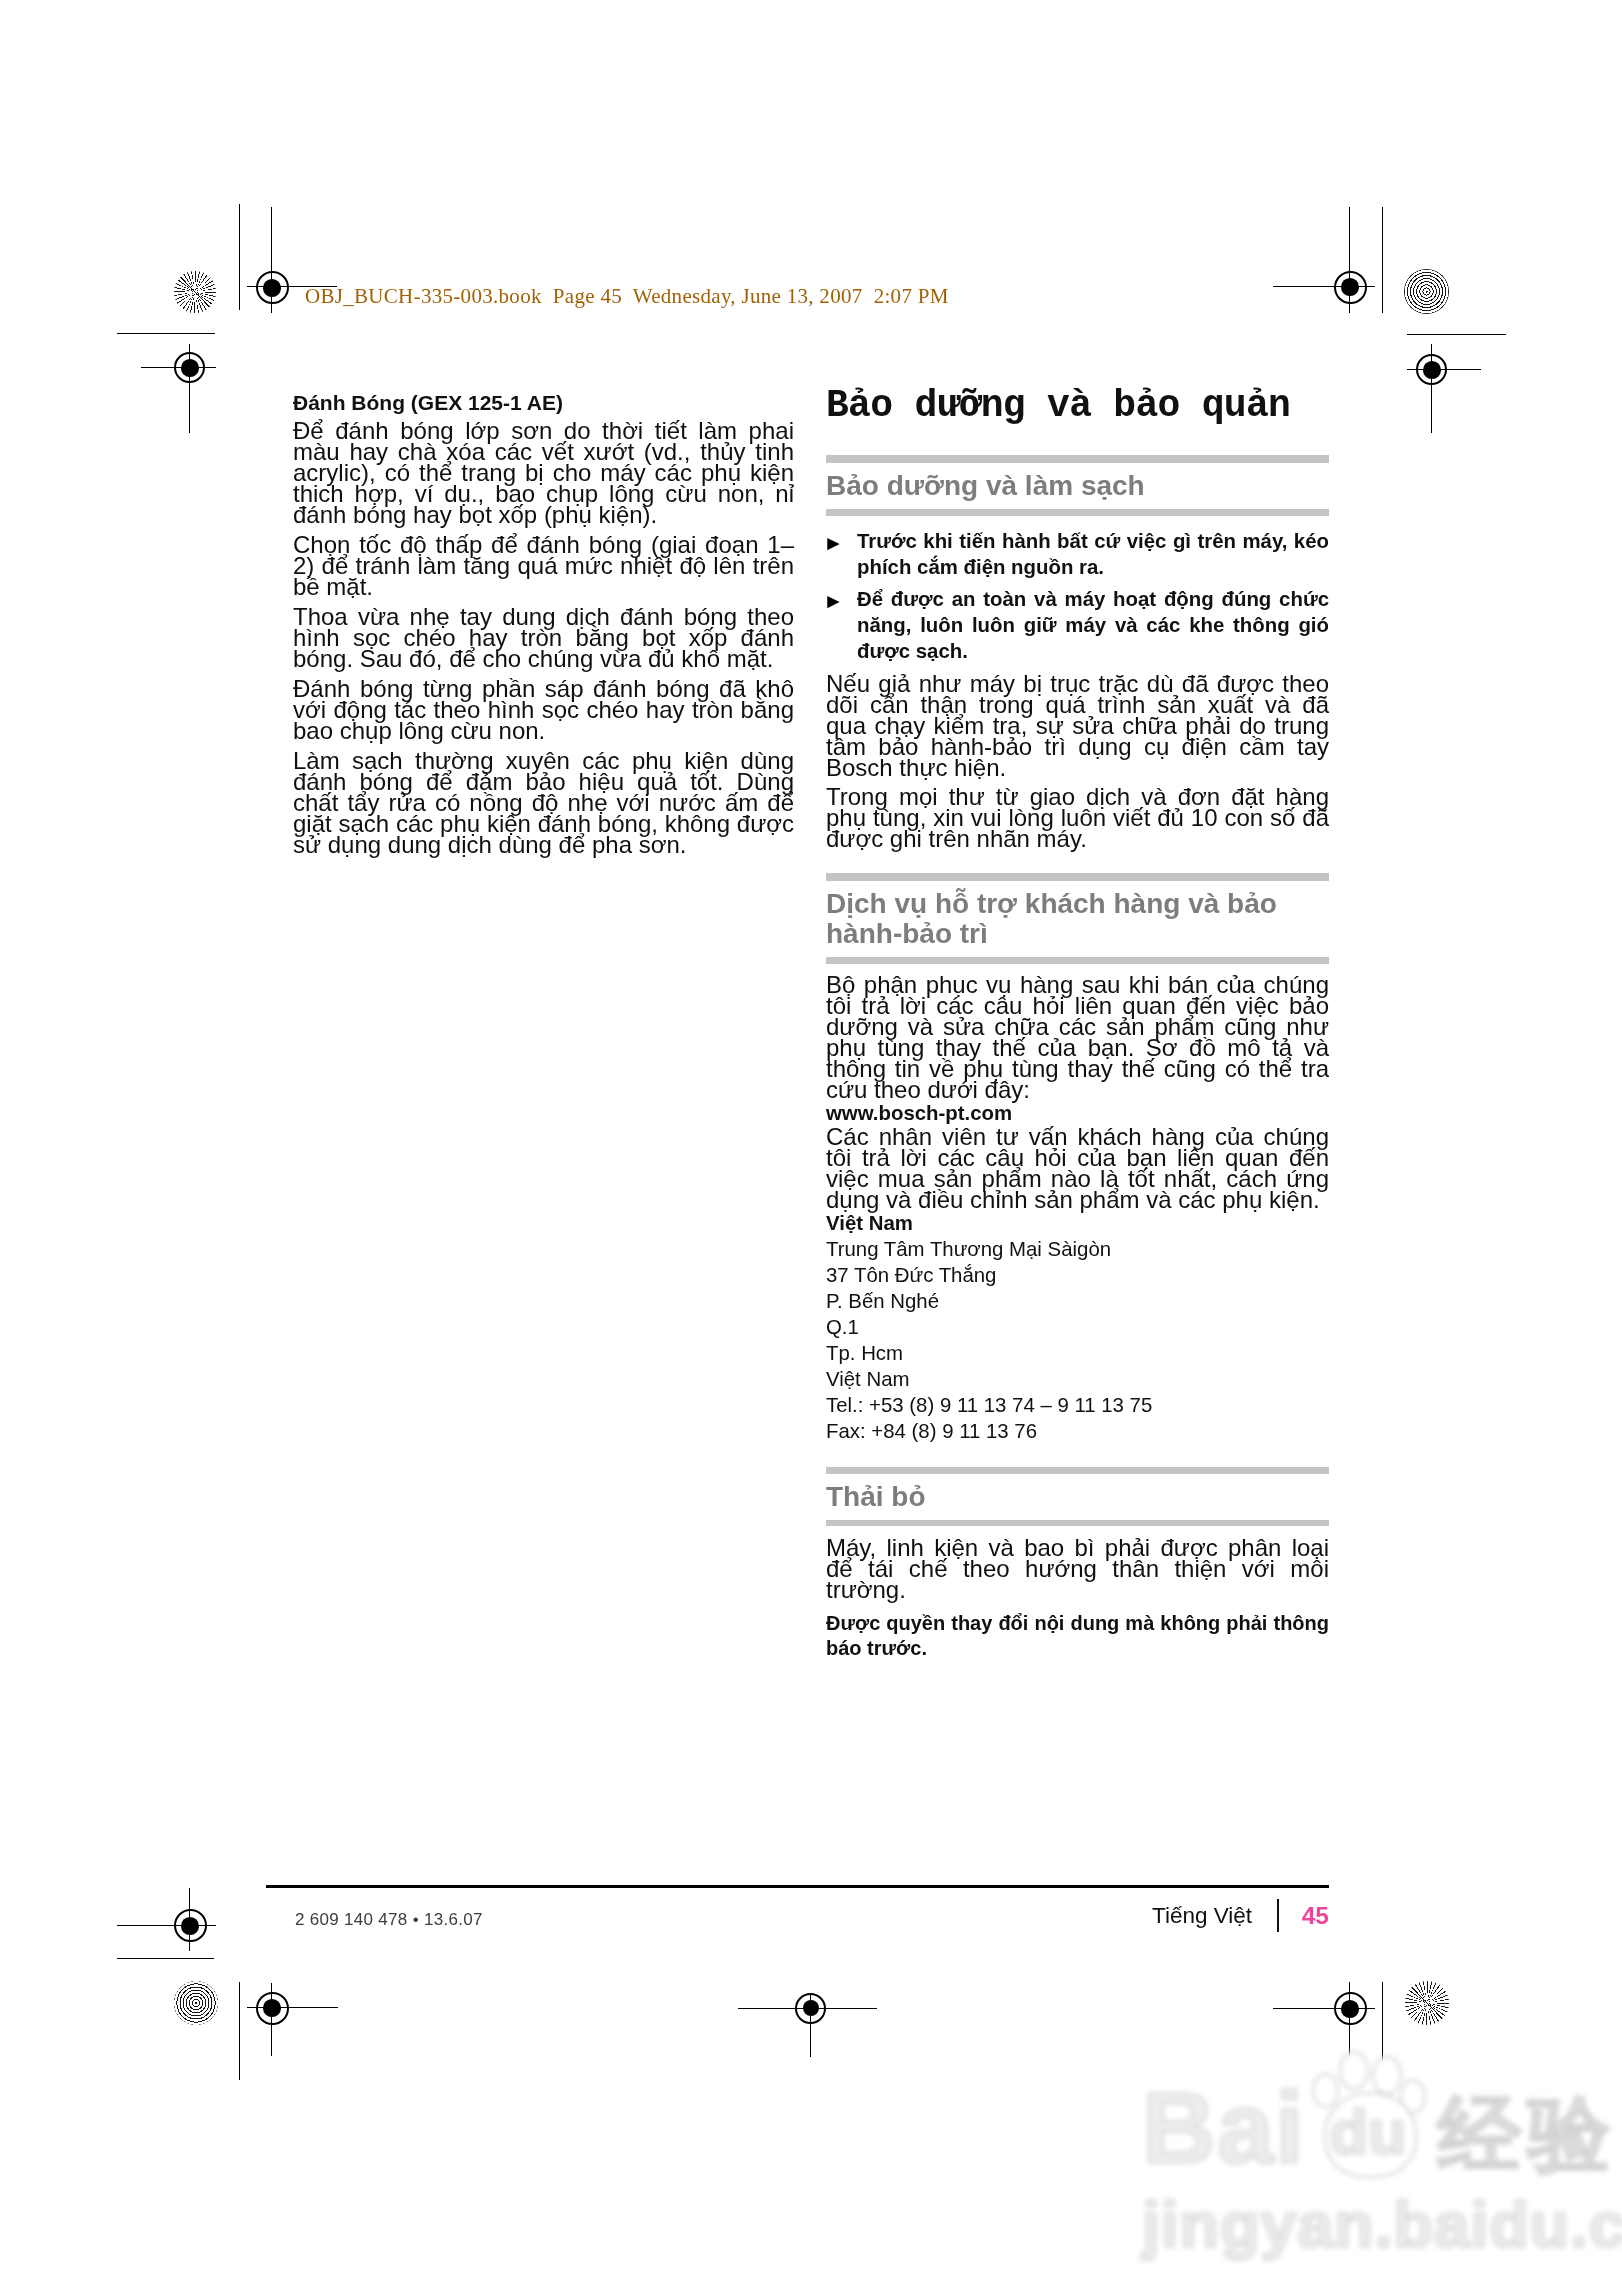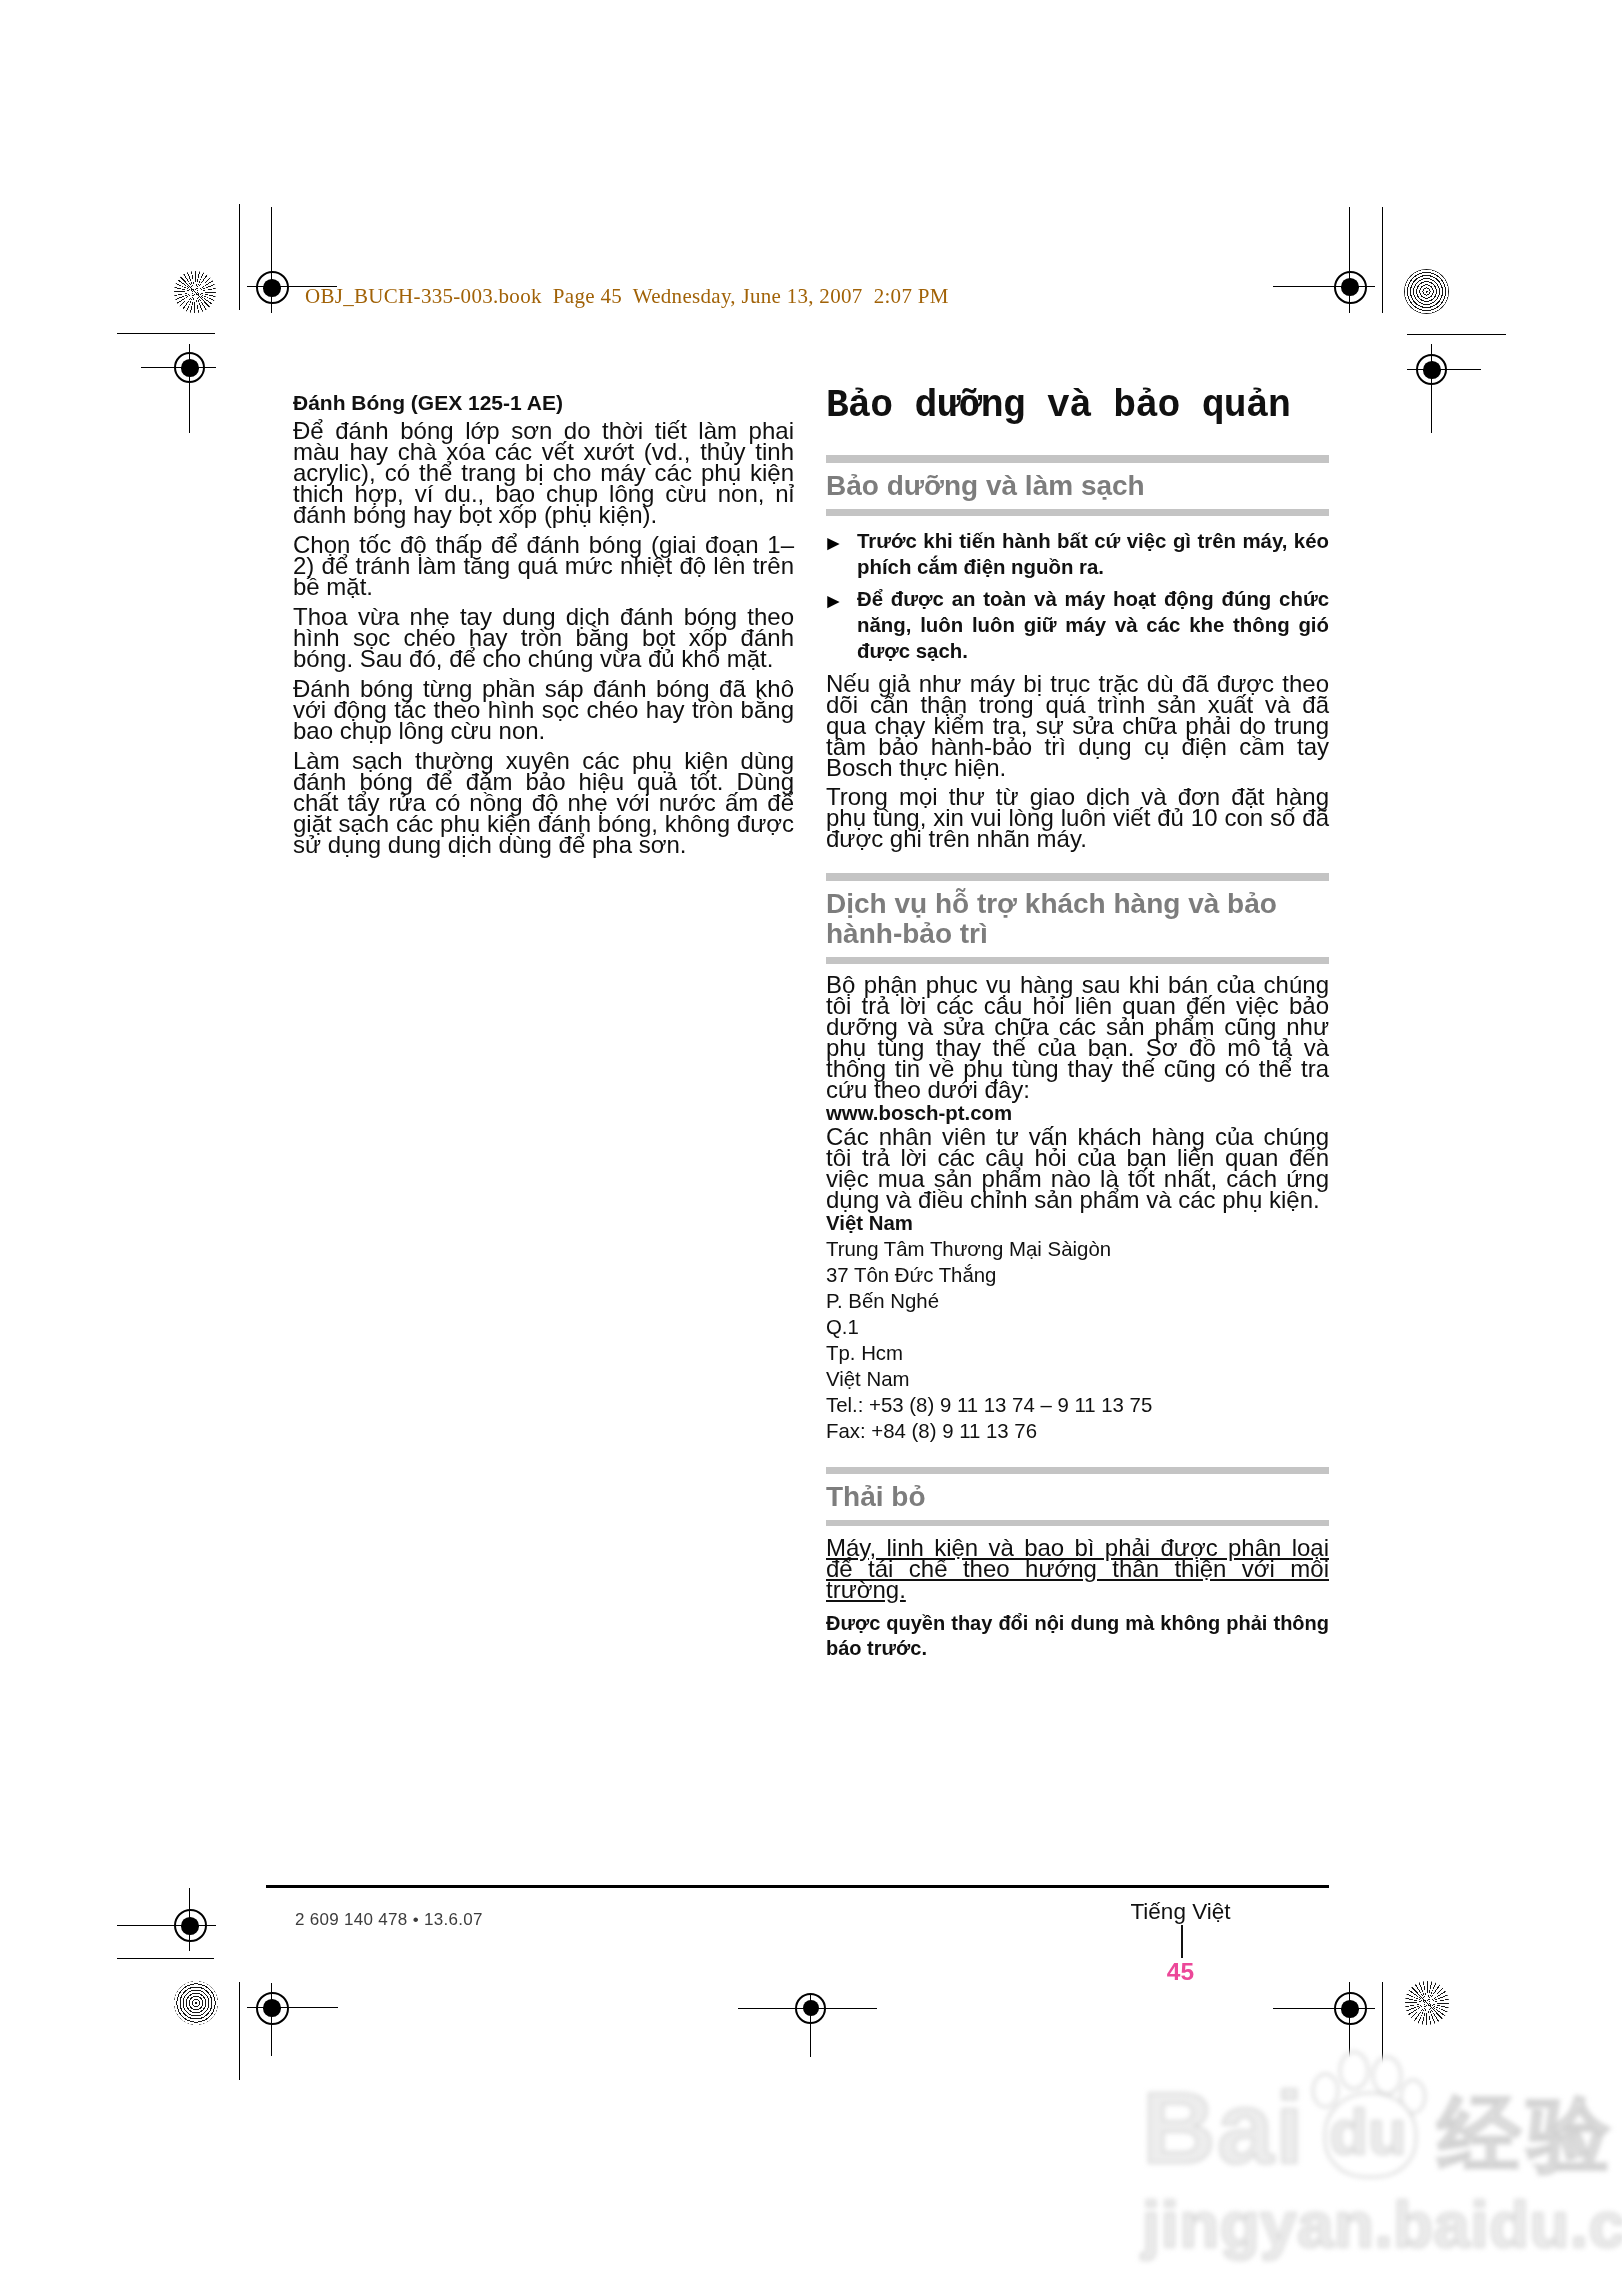--- a/index.html
+++ b/index.html
@@ -30,21 +30,21 @@
   .gap36{margin-top:24.5px;}
   .www{font-weight:bold;font-size:20.4px;line-height:26px;text-align:left;}
   .addr-head{font-weight:bold;font-size:20.4px;line-height:26px;margin-top:0;text-align:left;}
   .addr-line{font-size:20.4px;line-height:26px;text-align:left;}
   .gap34{margin-top:23px;}
   .p-waste{margin-top:10.2px;}
   .note{margin-top:11px;font-weight:bold;font-size:20px;line-height:25px;}
   
   .footer-rule{position:absolute;left:266px;top:1885px;width:1063px;height:3.4px;background:#000;}
   .footer-left{position:absolute;left:295px;top:1910px;font-size:17px;color:#3c3c3c;letter-spacing:0.3px;}
-  .footer-right{position:absolute;left:1092px;top:1899px;width:177px;display:flex;align-items:center;justify-content:space-between;flex-direction:column;}
+  .footer-right{position:absolute;left:1152px;top:1899px;width:177px;display:flex;align-items:center;justify-content:space-between;}
   .footer-lang{font-size:22.5px;color:#111;}
   .footer-sep{width:2px;height:33px;background:#111;margin:0 9.5px 0 12.3px;}
   .footer-page{font-size:24.5px;font-weight:bold;color:#ec4899;}
   
   .hline,.vline{position:absolute;background:#000;}
   .reg-circle{position:absolute;border:2px solid #000;border-radius:50%;background:transparent;box-sizing:border-box;}
   .reg-dot{position:absolute;background:#000;border-radius:50%;}
   .starburst{position:absolute;border-radius:50%;
     background:repeating-conic-gradient(#151515 0deg 3deg,#ffffff 3deg 11.25deg);}
   .rings{position:absolute;border-radius:50%;
@@ -112,21 +112,21 @@
   <div class="addr-line">Q.1</div>
   <div class="addr-line">Tp. Hcm</div>
   <div class="addr-line">Việt Nam</div>
   <div class="addr-line">Tel.: +53 (8) 9 11 13 74 – 9 11 13 75</div>
   <div class="addr-line">Fax: +84 (8) 9 11 13 76</div>
 
   <div class="sec-bar thin gap34"></div>
   <div class="sec-head">Thải bỏ</div>
   <div class="sec-bar thin"></div>
 
-  <p class="body-par p-waste" style="margin-bottom:0;text-decoration:underline;">Máy, linh kiện và bao bì phải được phân loại để tái chế theo hướng thân thiện với môi trường.</p>
+  <p class="body-par p-waste" style="margin-bottom:0;">Máy, linh kiện và bao bì phải được phân loại để tái chế theo hướng thân thiện với môi trường.</p>
   <p class="body-par note" style="margin-bottom:0;">Được quyền thay đổi nội dung mà không phải thông báo trước.</p>
 </div>
 
 <div class="footer-rule"></div>
 <div class="footer-left">2 609 140 478  •  13.6.07</div>
 <div class="footer-right">
   <span class="footer-lang">Tiếng Việt</span>
   <span class="footer-sep"></span>
   <span class="footer-page">45</span>
 </div>

